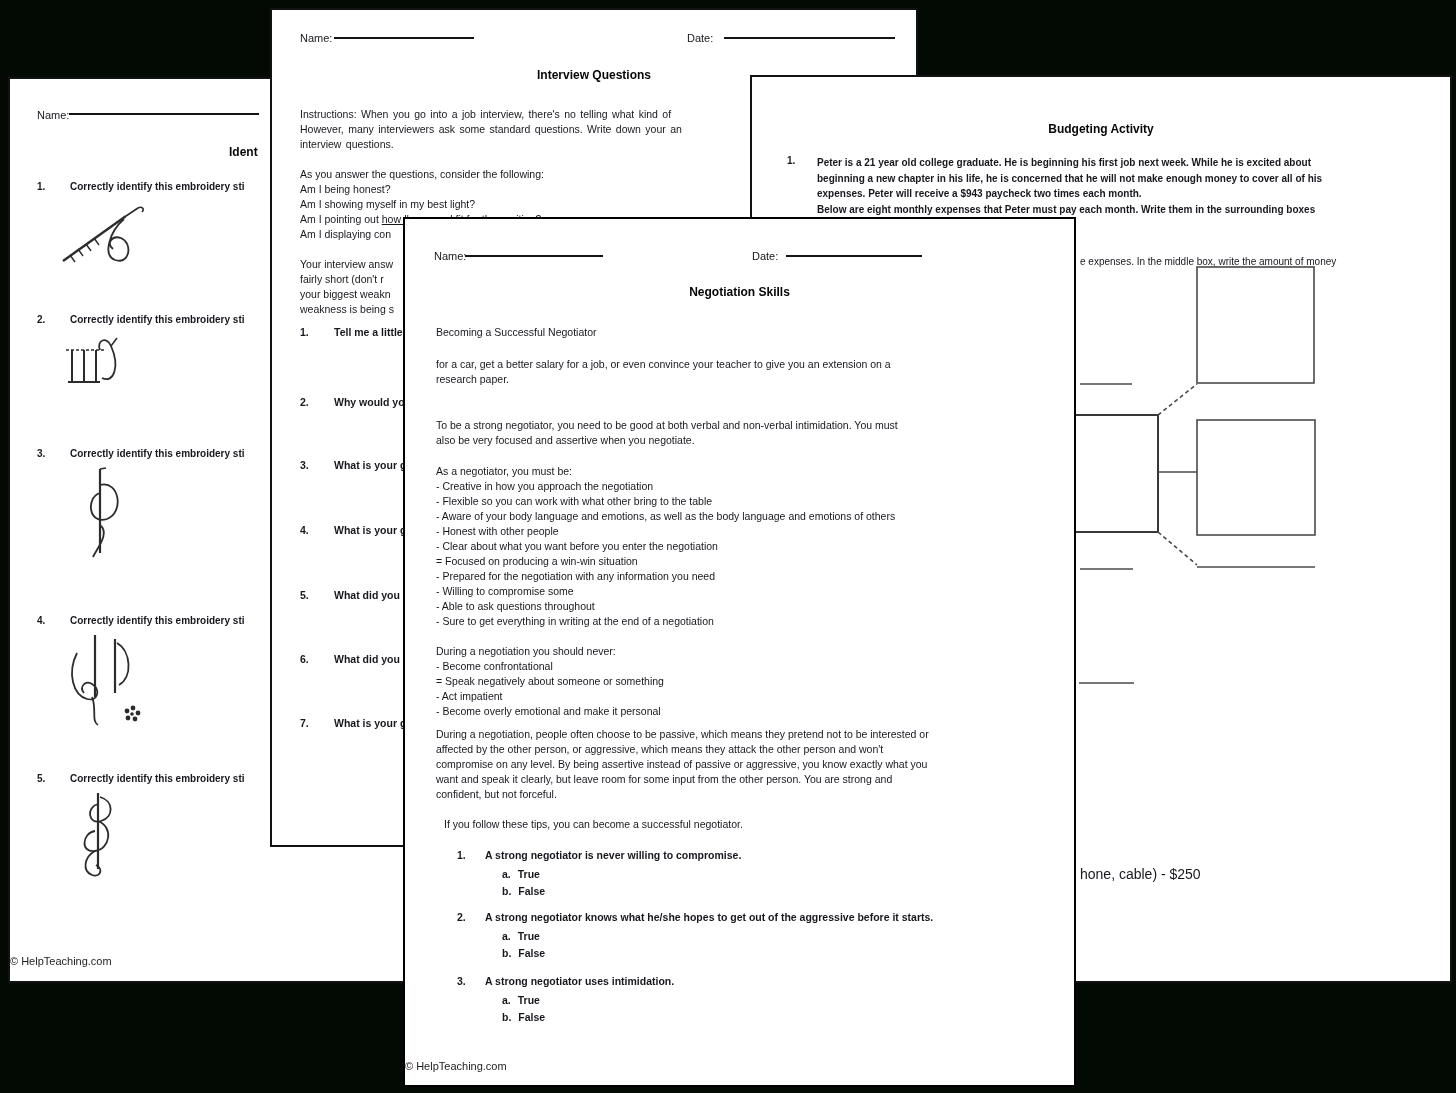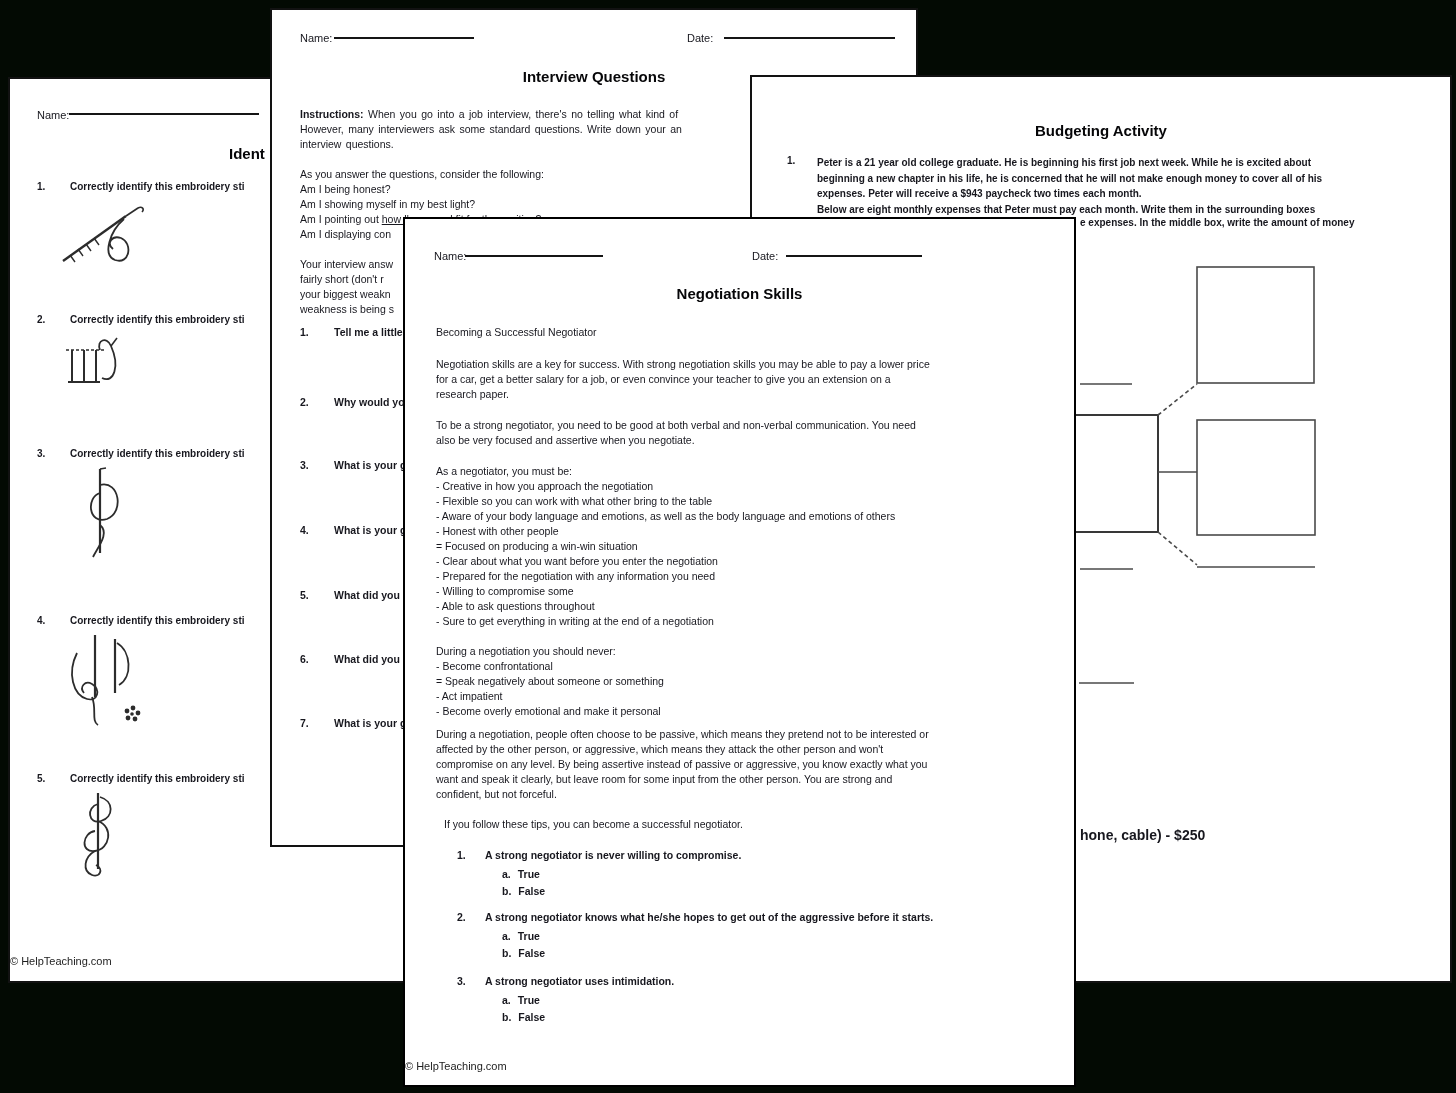--- a/index.html
+++ b/index.html
@@ -1,22 +1,22 @@
 <!DOCTYPE html>
 <html><head>
 <meta charset="utf-8">
 <style>
   html,body{margin:0;padding:0;background:#030a03;}
   .stage{position:relative;width:1456px;height:1093px;background:#030a03;overflow:hidden;
          font-family:"Liberation Sans","DejaVu Sans",sans-serif;color:#17171e;}
   .page{position:absolute;background:#fff;border:2px solid #121212;box-sizing:border-box;}
   .a{position:absolute;white-space:nowrap;}
-  .b{font-weight:bold;}
+  .b{font-weight:normal;margin-top:39px;}
   .t{font-size:10.5px;line-height:15px;}
-  .title{font-weight:bold;font-size:15px;color:#060608;text-align:center;white-space:nowrap;}
+  .title{font-weight:bold;font-size:12px;color:#060608;text-align:center;white-space:nowrap;}
   .uline{position:absolute;border-bottom:2px solid #151515;height:1px;}
   .lbl{font-weight:normal;font-size:11px;}
   .ln{white-space:nowrap;}
   .qnum{position:absolute;font-weight:bold;font-size:10.5px;}
   .qtxt{position:absolute;font-weight:bold;font-size:10.5px;white-space:nowrap;}
   .opt{position:absolute;font-weight:bold;font-size:10.5px;white-space:nowrap;}
   .optxt{display:inline-block;margin-left:7px;}
   .footer{position:absolute;left:0;width:100%;text-align:left;font-size:11px;color:#1d1d1d;white-space:nowrap;}
   .sp{word-spacing:1.5px;}
   .frag{position:absolute;white-space:nowrap;}
@@ -191,38 +191,37 @@
     <span class="a lbl" style="left:29px;top:31px;">Name:</span>
     <div class="uline" style="left:60px;top:35px;width:138px;"></div>
     <span class="a lbl" style="left:347px;top:31px;">Date:</span>
     <div class="uline" style="left:381px;top:35px;width:136px;"></div>
 
     <div class="a title" style="left:0;top:66px;width:100%;">Negotiation Skills</div>
 
     <div class="a t" style="left:31px;top:106px;">Becoming a Successful Negotiator</div>
 
     <div class="a t" style="left:31px;top:138px;">
-      <div class="ln">Negotiation skills are a key for success. With strong negotiation skills you may be able to pay a lower price</div>
       <div class="ln">for a car, get a better salary for a job, or even convince your teacher to give you an extension on a</div>
       <div class="ln">research paper.</div>
     </div>
 
     <div class="a t" style="left:31px;top:199px;">
-      <div class="ln">To be a strong negotiator, you need to be good at both verbal and non-verbal communication. You need</div>
+      <div class="ln">To be a strong negotiator, you need to be good at both verbal and non-verbal intimidation. You must</div>
       <div class="ln">also be very focused and assertive when you negotiate.</div>
     </div>
 
     <div class="a t" style="left:31px;top:245px;">
       <div class="ln">As a negotiator, you must be:</div>
       <div class="ln">- Creative in how you approach the negotiation</div>
       <div class="ln">- Flexible so you can work with what other bring to the table</div>
       <div class="ln">- Aware of your body language and emotions, as well as the body language and emotions of others</div>
       <div class="ln">- Honest with other people</div>
+      <div class="ln">- Clear about what you want before you enter the negotiation</div>
       <div class="ln">= Focused on producing a win-win situation</div>
-      <div class="ln">- Clear about what you want before you enter the negotiation</div>
       <div class="ln">- Prepared for the negotiation with any information you need</div>
       <div class="ln">- Willing to compromise some</div>
       <div class="ln">- Able to ask questions throughout</div>
       <div class="ln">- Sure to get everything in writing at the end of a negotiation</div>
     </div>
 
     <div class="a t" style="left:31px;top:425px;">
       <div class="ln">During a negotiation you should never:</div>
       <div class="ln">- Become confrontational</div>
       <div class="ln">= Speak negatively about someone or something</div>

